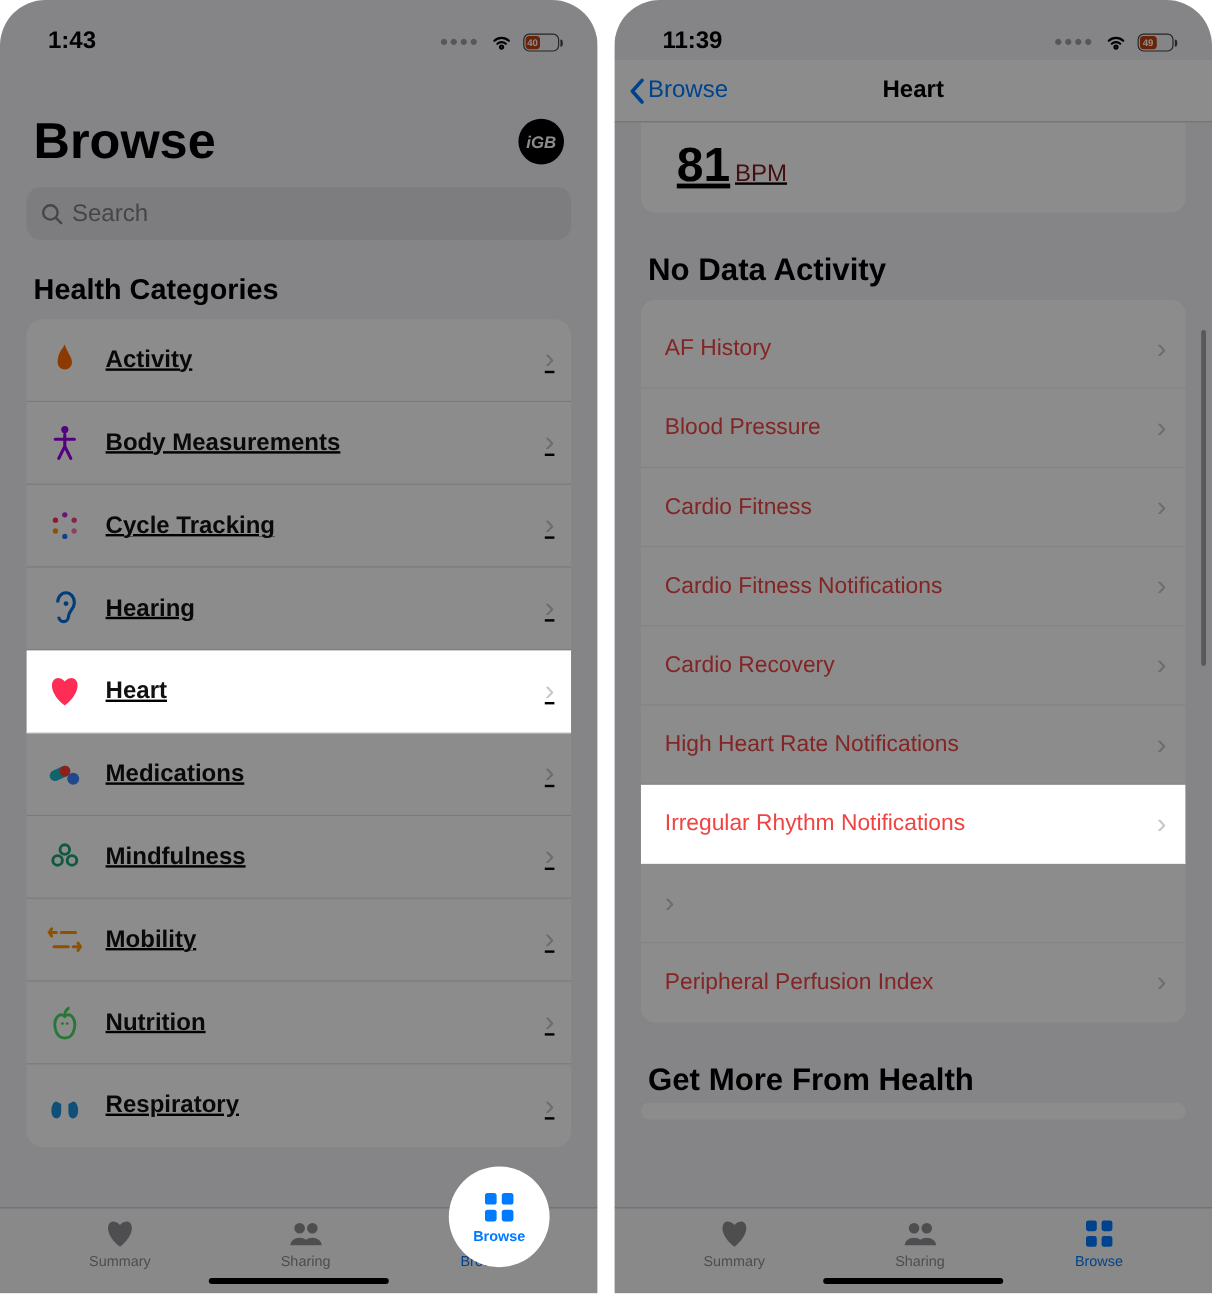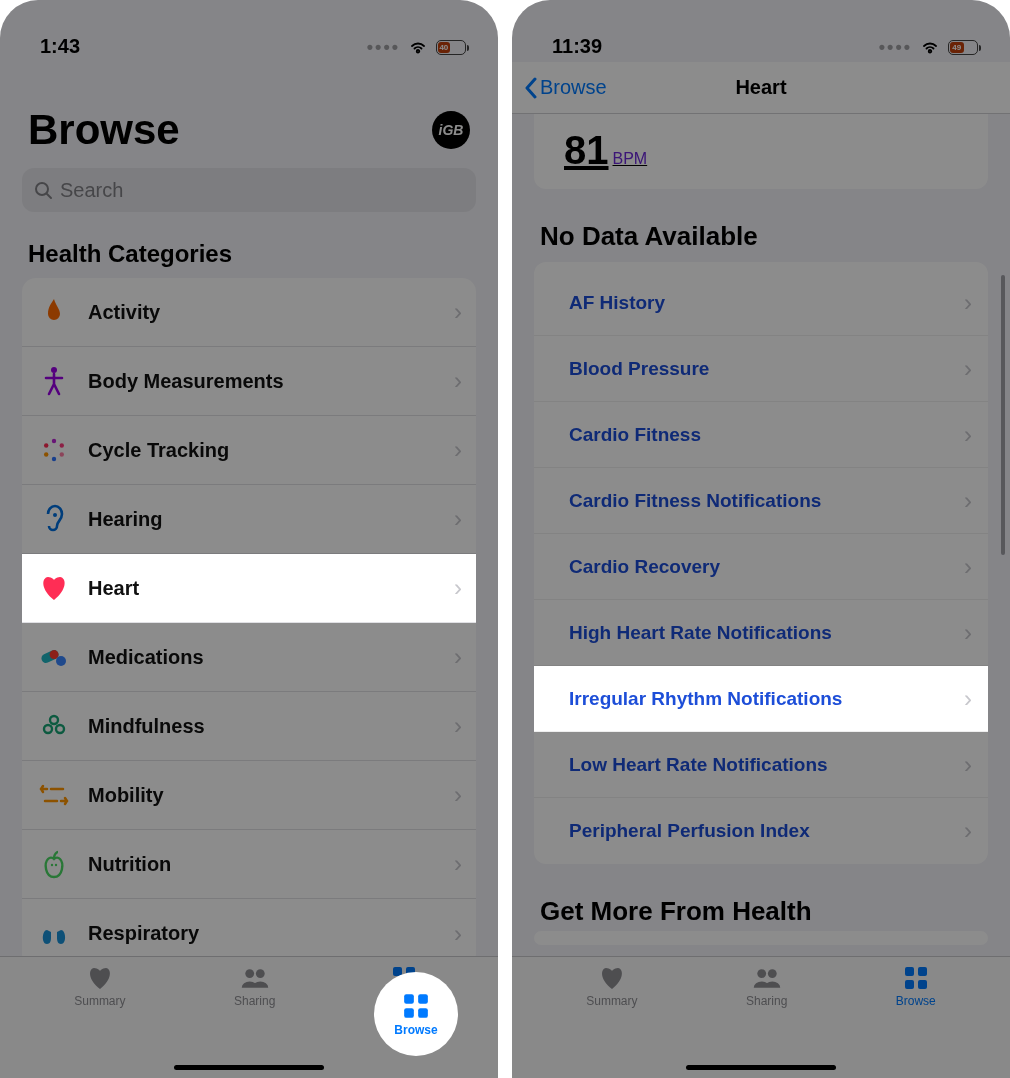--- a/index.html
+++ b/index.html
@@ -1,50 +1,50 @@
 <!DOCTYPE html>
 <html><head>
 <meta charset="utf-8">
 <style>
 * { box-sizing:border-box; margin:0; padding:0; }
 body { font-family:-apple-system,BlinkMacSystemFont,"Segoe UI",Helvetica,Arial,sans-serif; background:#fff; display:flex; gap:14px; padding:0; }
 .phone { width:498px; height:1078px; background:#f2f2f7; border-radius:38px 38px 0 0; position:relative; overflow:hidden; }
 .dim { position:absolute; inset:0; background:rgba(0,0,0,.45); pointer-events:none; z-index:30; }
 .highlight-section { position:relative; z-index:40; background:#fff; }
-.statusbar { height:50px; display:flex; justify-content:space-between; align-items:flex-end; padding:0 32px 4px 40px; font-size:20px; font-weight:600;margin-top:12px; }
+.statusbar { height:50px; display:flex; justify-content:space-between; align-items:flex-end; padding:0 32px 4px 40px; font-size:20px; font-weight:600; }
 .status-right { display:flex; align-items:center; gap:8px; }
 .dots { color:#9e9ea3; font-size:18px; letter-spacing:2px; }
 .batt { display:inline-flex; align-items:center; border:1.5px solid #444; border-radius:5px; padding:1px; width:30px; height:15px; position:relative; }
 .batt::after { content:''; position:absolute; right:-4px; top:4px; width:2px; height:6px; background:#444; border-radius:0 2px 2px 0;}
 .batt-fill { background:#c2410c; height:100%; border-radius:3px; font-size:8px; color:#fff; display:flex; align-items:center; justify-content:center; font-weight:700;}
 .large-title { font-size:42px; font-weight:800; padding:44px 28px 0 28px; display:flex; justify-content:space-between; align-items:center; }
 .avatar { width:38px; height:38px; border-radius:50%; background:#000; color:#fff; font-size:14px; font-weight:800; display:flex; align-items:center; justify-content:center; font-style:italic;}
 .search { margin:14px 22px 0; background:#e4e4e9; border-radius:12px; height:44px; display:flex; align-items:center; gap:7px; padding:0 12px; color:#808085; font-size:20px;}
 .section-title { font-size:24px; font-weight:700; padding:28px 28px 10px; }
 .section-title-lg { font-size:26px; font-weight:700; padding:18px 28px 10px; }
 .card { background:#fff; border-radius:14px; margin:0 22px; overflow:hidden; }
-.row { display:flex; align-items:center; padding:0 14px 0 16px; min-height:69px; gap:18px; border-bottom:.5px solid #e0e0e4;}
+.row { display:flex; align-items:center; padding:0 14px 0 16px; min-height:69px; gap:18px; border-bottom:.5px solid #e0e0e4;text-decoration:underline;}
 .row:last-child{ border-bottom:none;align-items:center;}
 .row-icon { width:32px; height:32px; display:flex; align-items:center; justify-content:center; flex-shrink:0;}
 .row-label { flex:1; font-size:20px; font-weight:600; color:#111;}
 .chev { color:#c7c7cc; font-size:24px; font-weight:400; }
-.tabbar { position:absolute; bottom:0; left:0; right:0; height:122px; background:#f9f9f9; border-top:.5px solid #c8c8cc; display:flex; justify-content:space-around; padding:8px 20px 0; z-index:20;}
+.tabbar { position:absolute; bottom:0; left:0; right:0; height:72px; background:#f9f9f9; border-top:.5px solid #c8c8cc; display:flex; justify-content:space-around; padding:8px 20px 0; z-index:20;}
 .tab { display:flex; flex-direction:column; align-items:center; gap:3px; color:#8e8e93; font-size:12px;}
 .tab.active { color:#007aff; }
 .tab-icon{ width:30px; height:26px;}
 .circle-highlight { position:absolute; width:84px; height:84px; border-radius:50%; background:#fff; bottom:22px; right:40px; z-index:50; display:flex; flex-direction:column; align-items:center; justify-content:center; gap:3px; color:#007aff; font-size:12px;}
 .navbar { height:52px; background:#fff; border-bottom:.5px solid #d0d0d4; display:flex; align-items:center; padding:0 12px; position:relative;}
 .nav-back { color:#007aff; font-size:20px; display:flex; align-items:center; gap:2px; }
 .nav-title { position:absolute; left:50%; transform:translateX(-50%); font-size:20px; font-weight:600; }
 .big-num { font-size:40px; font-weight:700; padding:6px 0 16px 30px; display:flex; align-items:baseline; gap:4px;text-decoration:underline;}
-.big-num span{font-size:16px; color:#6d28d9; font-weight:500;}
+.big-num span{font-size:20px; color:#7f1d1d; font-weight:500;}
 .datacard{ background:#fff; border-radius:12px; margin:0 22px 14px; padding:8px 0 0 0; overflow:hidden;}
 .data-row{ display:flex; align-items:center; justify-content:space-between; padding:0 16px 0 20px; min-height:66px; border-bottom:.5px solid #eee;}
 .data-row:last-child{border-bottom:none;}
-.data-label{ font-size:19px; font-weight:700; color:#1d4ed8;margin-left:15px;}
+.data-label{ font-size:19px; font-weight:400; color:#ef4444;}
 .get-more{ font-size:26px; font-weight:700; padding:18px 28px 4px;}
 .scrollbar{ position:absolute; right:5px; top:275px; width:4px; height:280px; background:#a0a0a6; border-radius:3px; z-index:15;}
 .home-ind{ position:absolute; bottom:8px; left:50%; transform:translateX(-50%); width:150px; height:5px; background:#000; border-radius:3px; z-index:60;}
 svg{display:block;}
 </style>
 </head>
 <body>
 
 <div class="phone">
 
@@ -253,21 +253,21 @@
     <div class="nav-title">Heart</div>
   </div>
 
   <div class="datacard" style="margin-top:0; border-radius:0 0 12px 12px;">
     <div class="big-num">
       <b>81</b>
         <span>BPM</span>
     </div>
   </div>
 
-  <div class="section-title-lg">No Data Available</div>
+  <div class="section-title-lg">No Data Activity</div>
 
   <div class="datacard">
     <div class="data-row">
         <span class="data-label">AF History</span>
         <span class="chev">›</span>
       </div>
     <div class="data-row">
         <span class="data-label">Blood Pressure</span>
         <span class="chev">›</span>
       </div>
@@ -285,21 +285,20 @@
       </div>
     <div class="data-row">
         <span class="data-label">High Heart Rate Notifications</span>
         <span class="chev">›</span>
       </div>
     <div class="data-row highlight-section">
         <span class="data-label">Irregular Rhythm Notifications</span>
         <span class="chev">›</span>
       </div>
     <div class="data-row">
-        <span class="data-label">Low Heart Rate Notifications</span>
         <span class="chev">›</span>
       </div>
     <div class="data-row">
         <span class="data-label">Peripheral Perfusion Index</span>
         <span class="chev">›</span>
       </div>
   </div>
 
   <div class="get-more">Get More From Health</div>
   <div class="datacard" style="height:14px;"></div>

